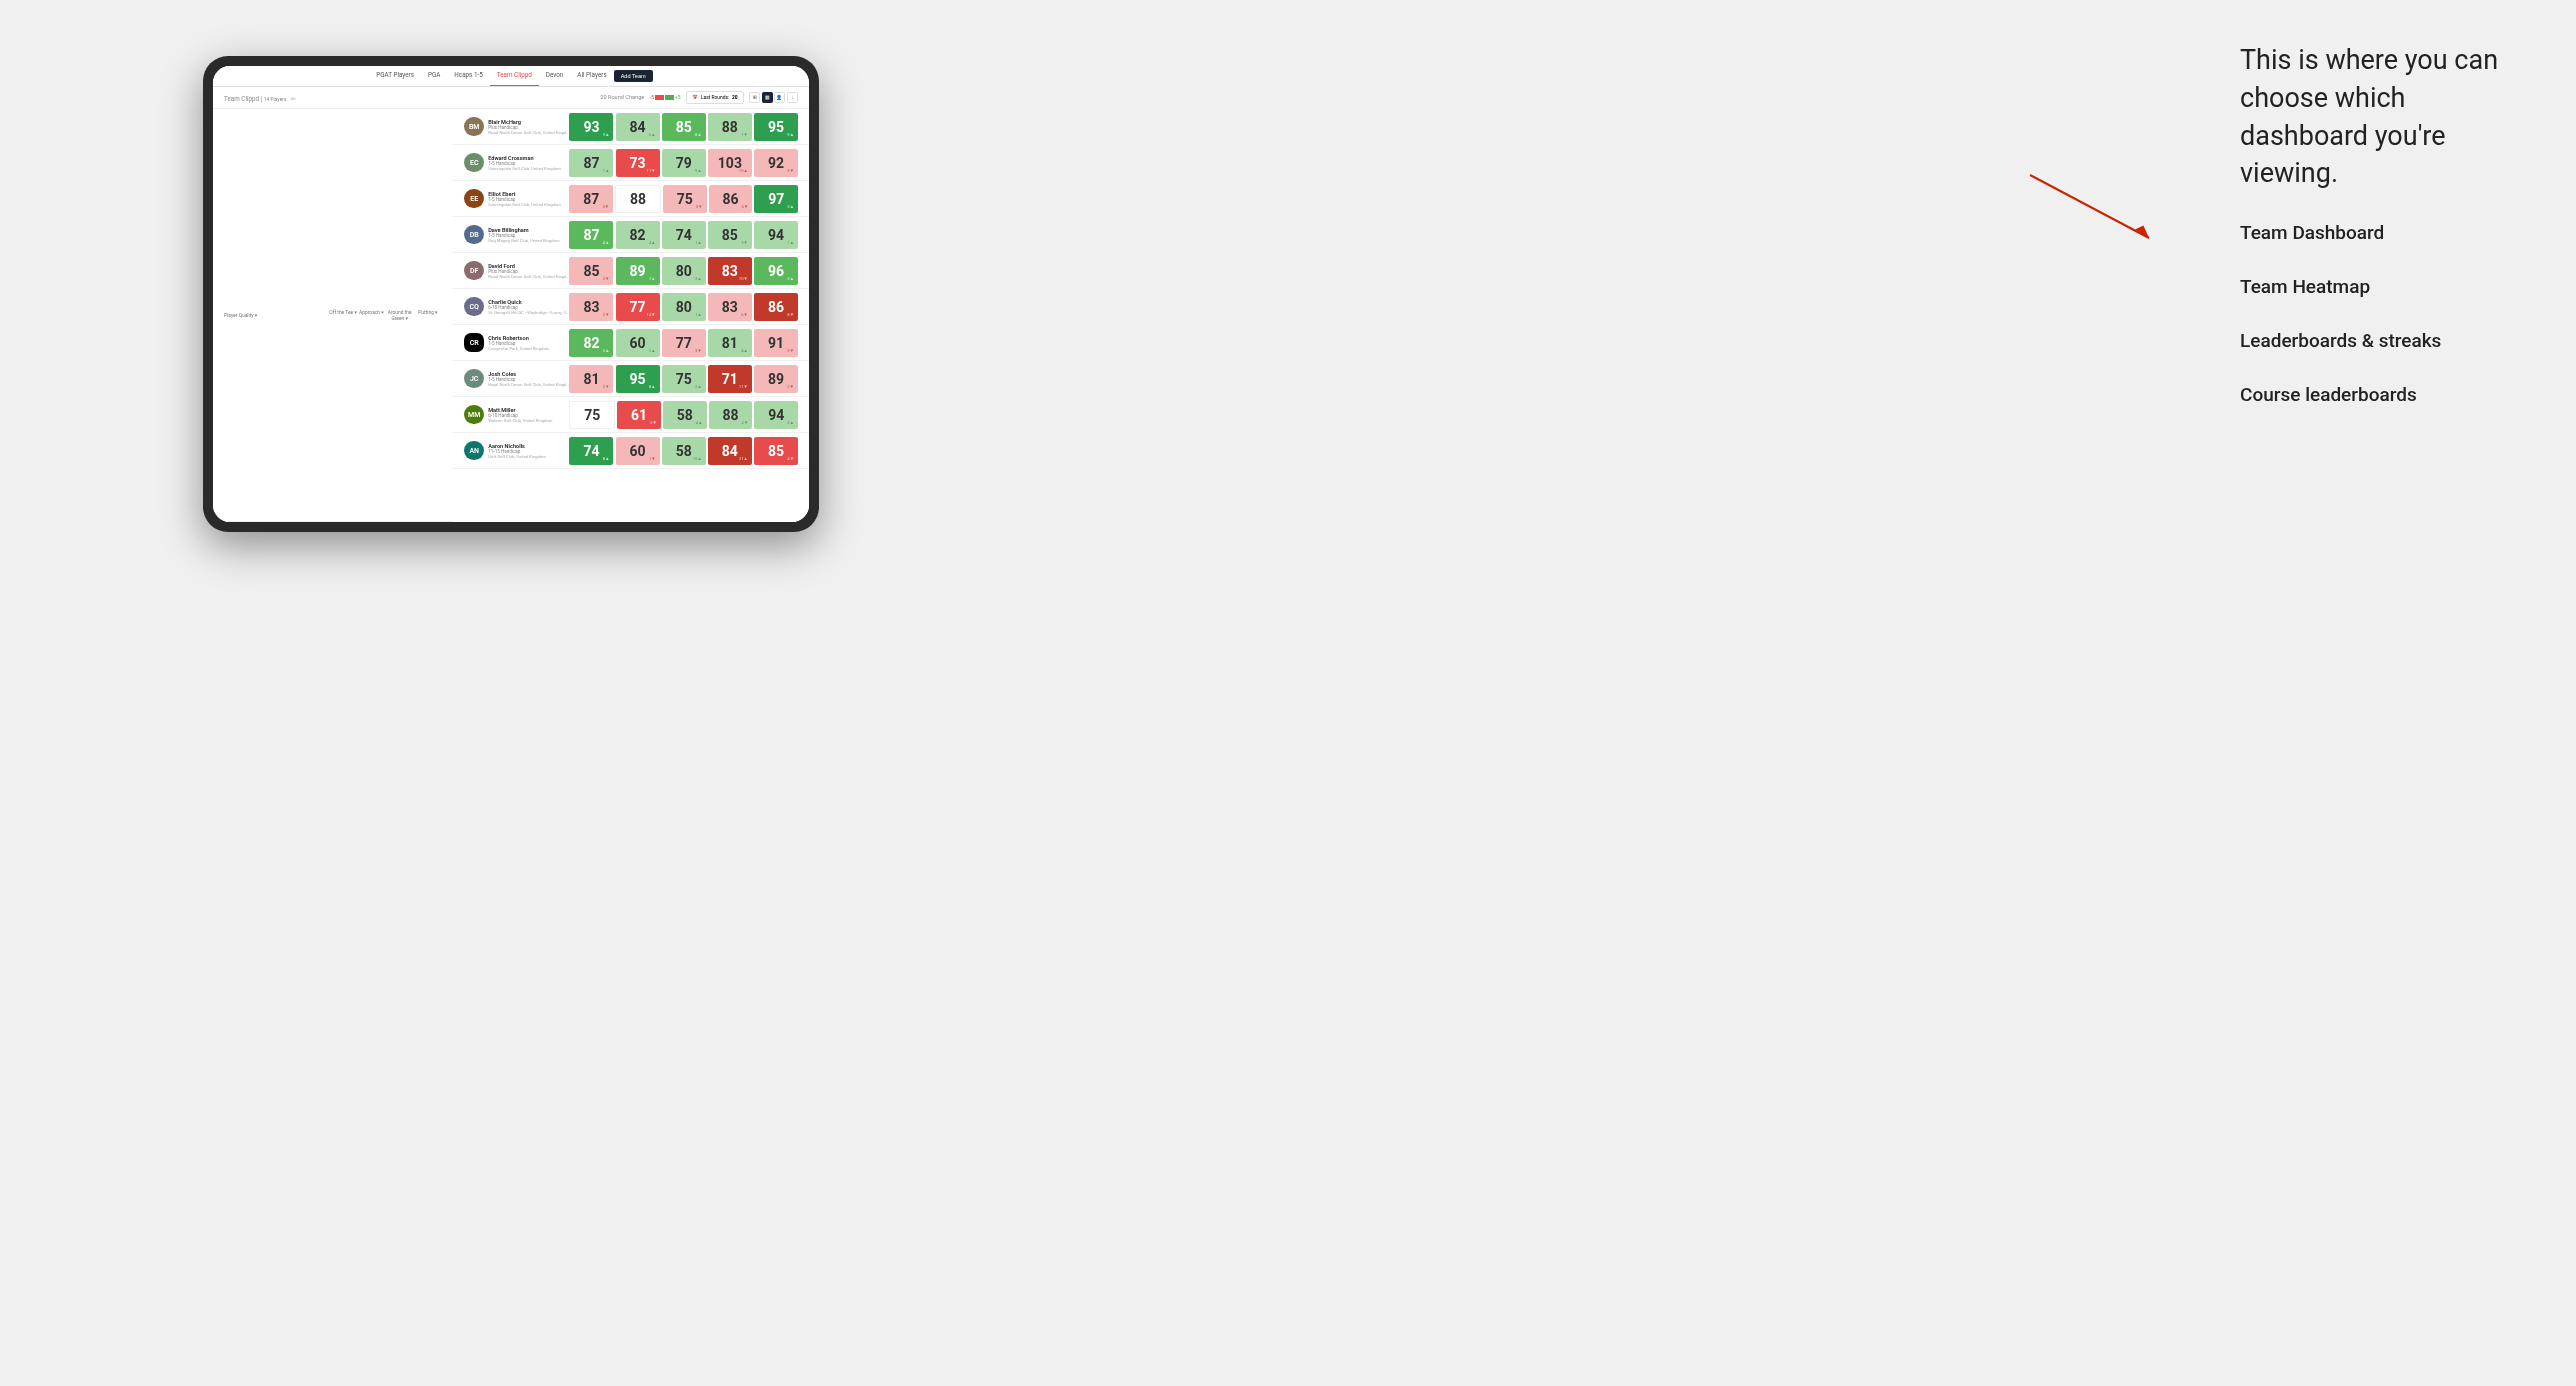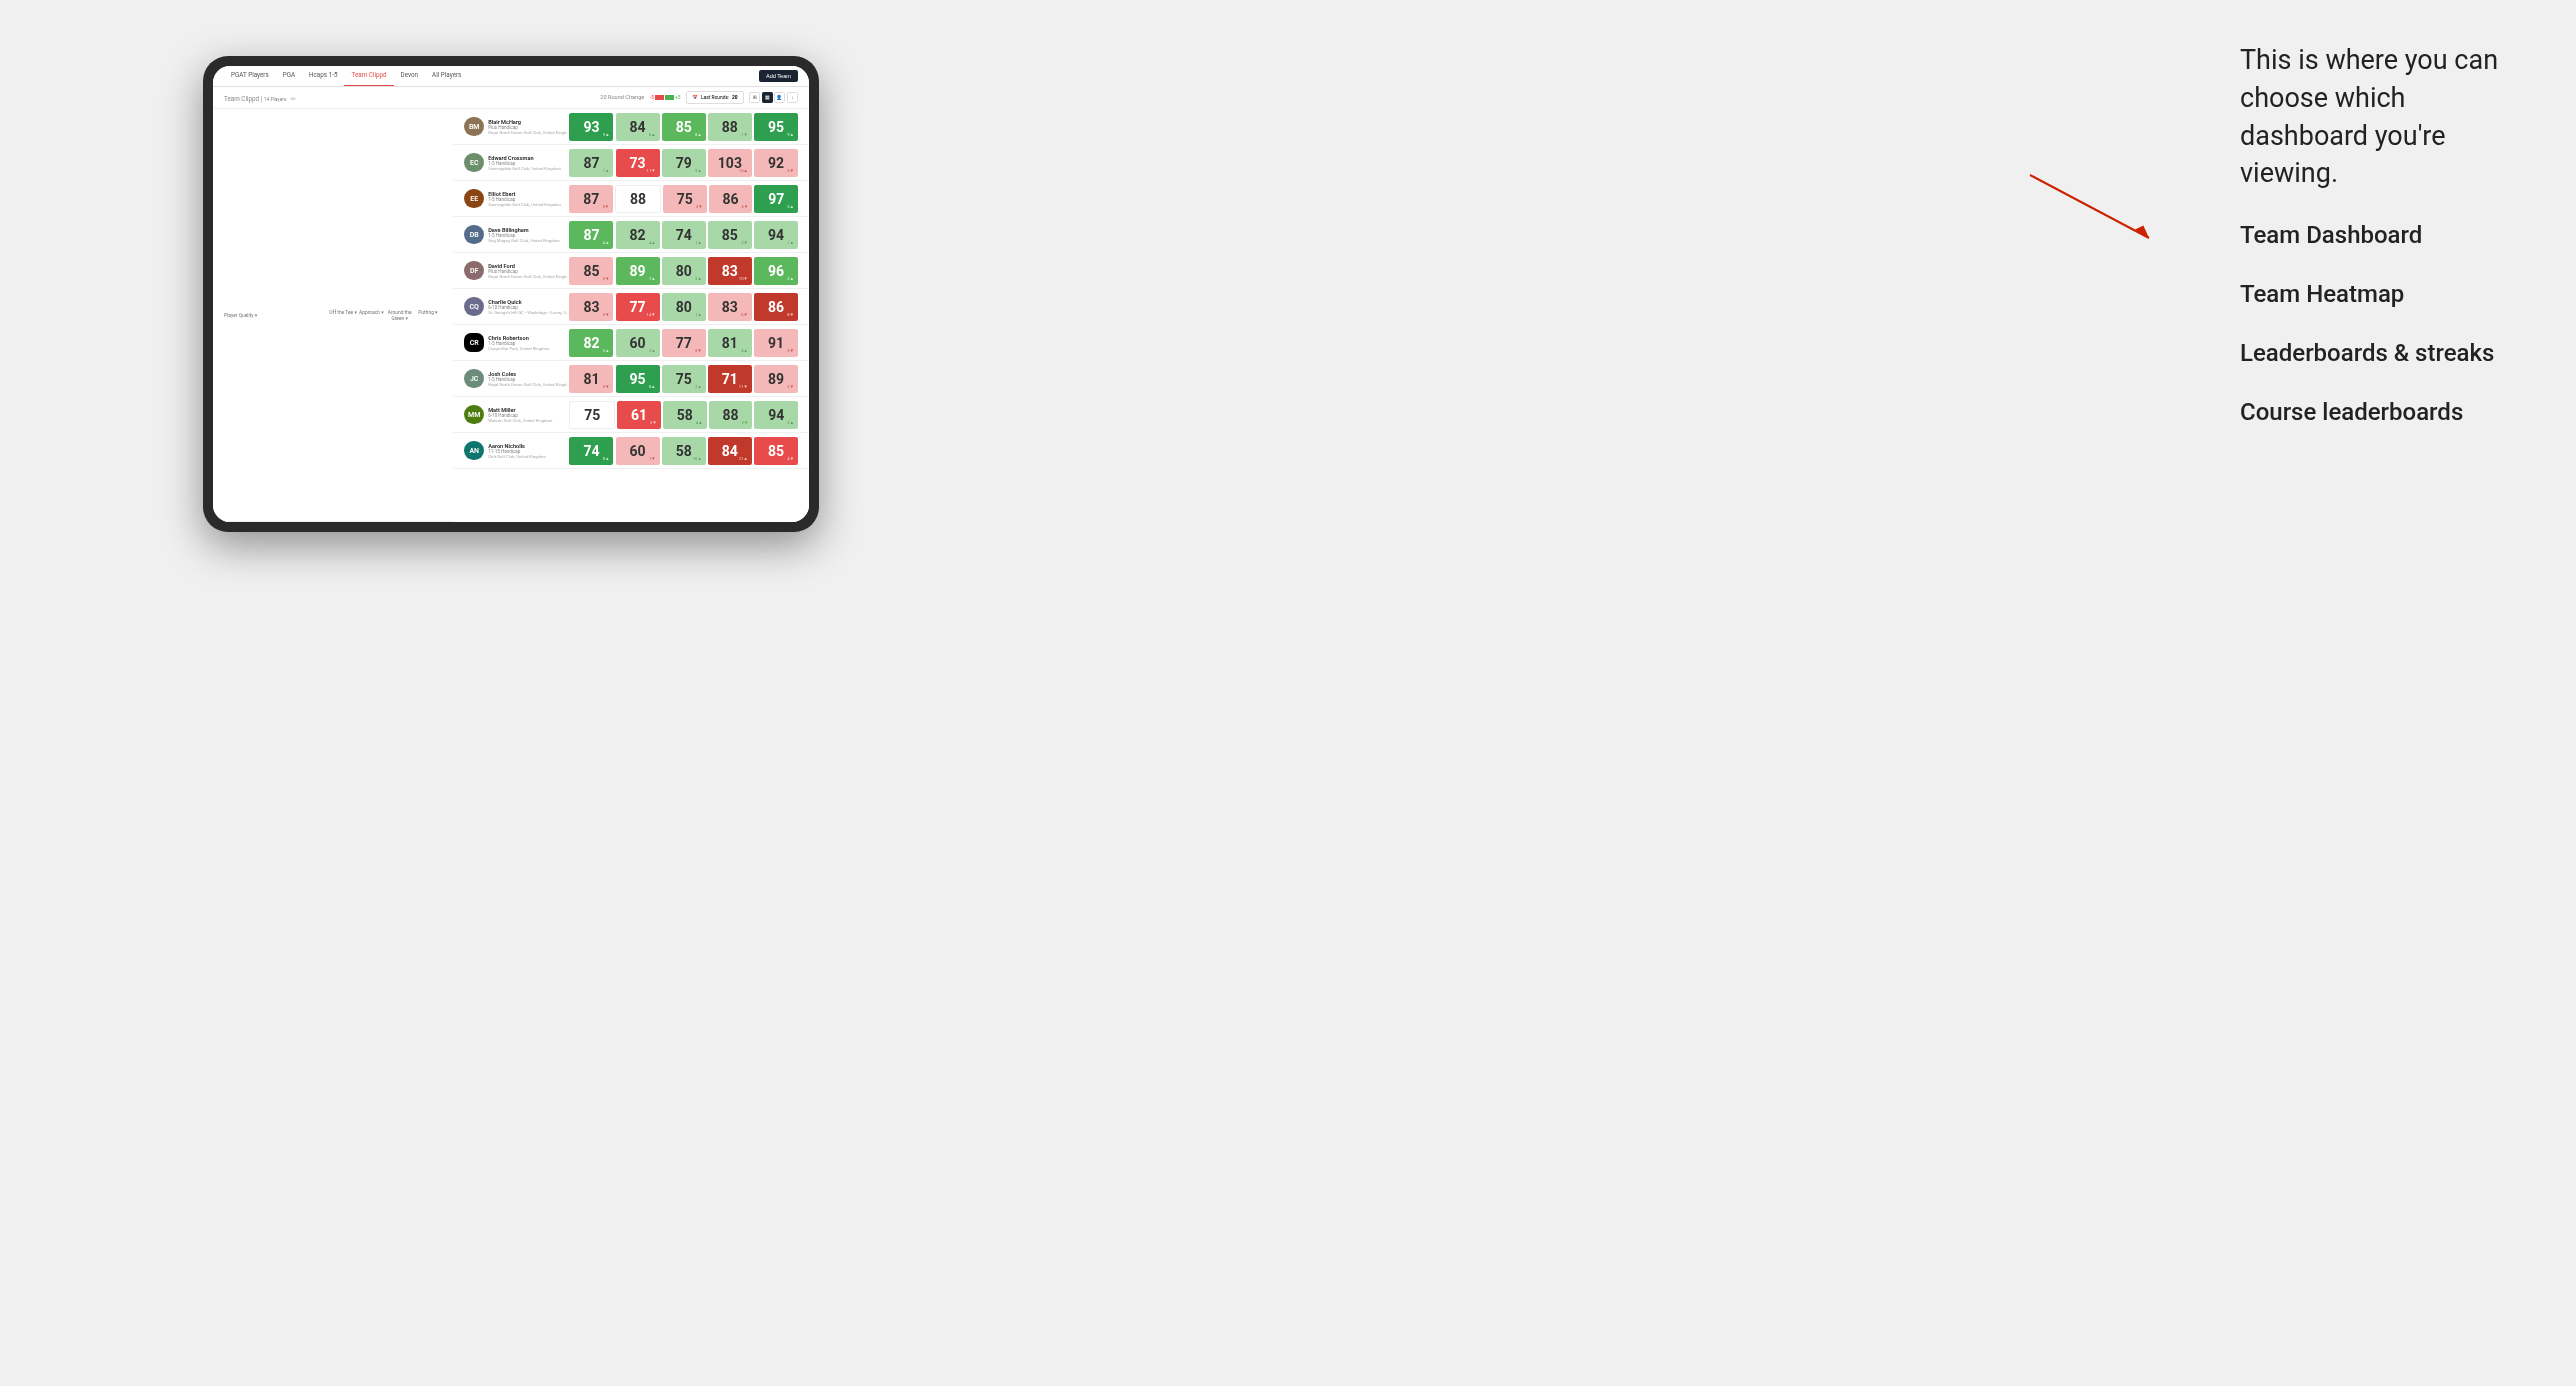--- a/index.html
+++ b/index.html
@@ -22,21 +22,21 @@
     .annotation-text {
       font-size: 27px;
       color: #222;
       line-height: 1.4;
       margin-bottom: 28px;
     }
     .dashboard-options {
       margin-top: 14px;
     }
     .dashboard-option {
-      font-size: 24px;
+      font-size: 19px;
       font-weight: 500;
       color: #222;
       margin-bottom: 31px;
     }
 
     
     .red-arrow {
       position: absolute;
       top: 168px;
       right: 399px;
@@ -107,21 +107,21 @@
     }
 
     
     .sub-nav {
       background: #fff;
       border-bottom: 0.7px solid #e0e0e0;
       padding: 0 11.2px;
       height: 21px;
       display: flex;
       align-items: center;
-      justify-content: space-between;
+      justify-content: center;
       flex-shrink: 0;
     }
     .sub-nav-links {
       display: flex;
       gap: 0;
       height: 100%;
     }
     .sub-nav-link {
       font-size: 6.3px;
       color: #555;

